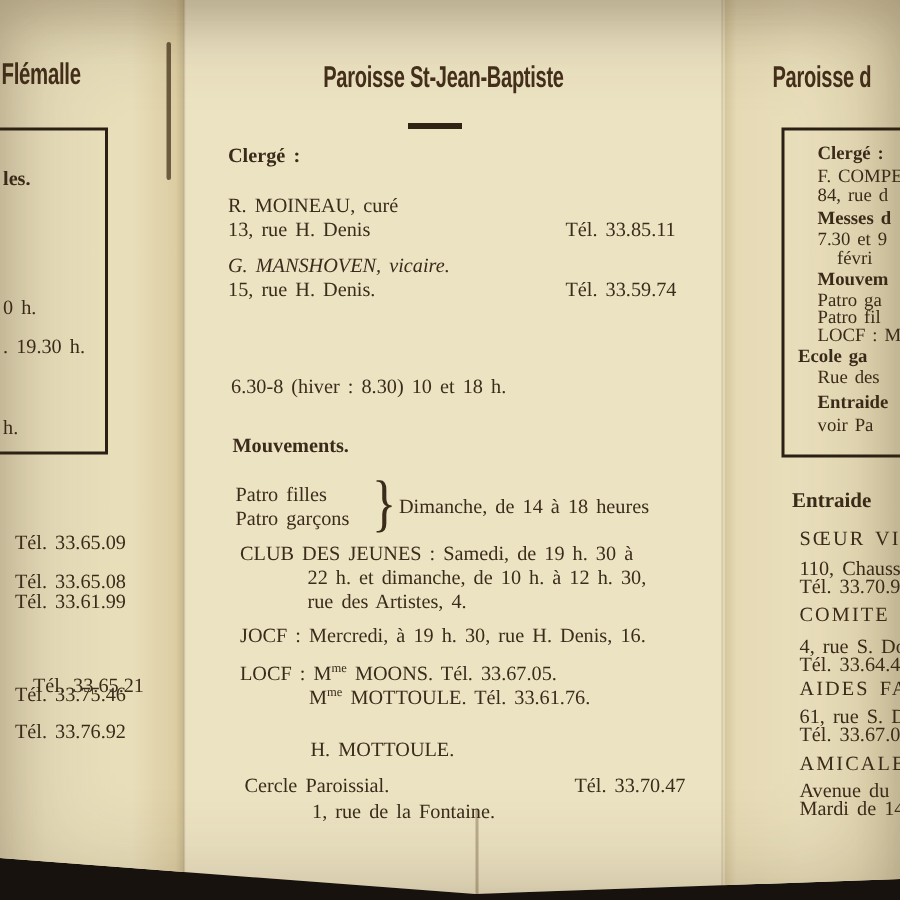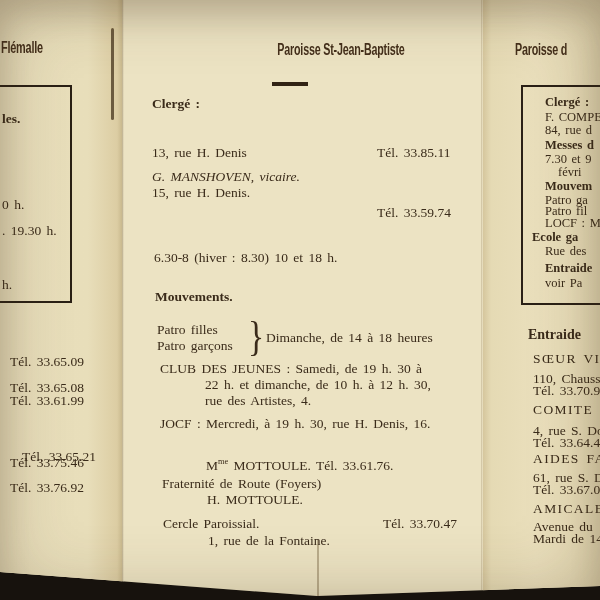--- a/index.html
+++ b/index.html
@@ -34,21 +34,21 @@
     background: rgba(110,90,55,.40); }
 
   .t { position:absolute; font-family:"Liberation Serif", serif; font-size:13.5px;
        color:var(--ink); white-space:pre; line-height:1.1; word-spacing:2px; }
   .b { font-weight:bold; }
   .small { font-size:12.5px; word-spacing:1.5px; }
   .caps { letter-spacing:1.4px; }
   sup { font-size:0.62em; vertical-align:super; letter-spacing:0; }
 
   .headline { position:absolute; font-family:"Liberation Sans", sans-serif; font-weight:bold;
-       font-size:16px; color:var(--title-ink); white-space:pre; line-height:1; }
+       font-size:20px; color:var(--title-ink); white-space:pre; line-height:1; }
   .headline .cond { display:inline-block; transform:scaleX(.67); transform-origin:left center; letter-spacing:-0.3px; }
   .headline.centered { left:156px; width:280px; text-align:center; }
   .headline.centered .cond { transform-origin:center; }
   .headline.flem .cond { transform:scaleX(.68); }
 
   .underline { position:absolute; background:var(--ink-strong); }
 
   .box { position:absolute; border:2.5px solid var(--border-ink); background:transparent; }
 
   .brace { position:absolute; font-family:"Liberation Serif", serif; font-size:42px;
@@ -75,50 +75,51 @@
     <div class="t" style="left:2px; top:212px;margin-top:12px;">. 19.30 h.</div>
     <div class="t" style="left:2px; top:278px;">h.</div>
 
     <div class="t" style="left:10px; top:355px;">Tél. 33.65.09</div>
     <div class="t" style="left:10px; top:381px;">Tél. 33.65.08</div>
     <div class="t" style="left:10px; top:394px;">Tél. 33.61.99</div>
     <div class="t" style="left:22px; top:406px;margin-top:44px;">Tél. 33.65.21</div>
     <div class="t" style="left:10px; top:456px;">Tél. 33.75.46</div>
     <div class="t" style="left:10px; top:481px;">Tél. 33.76.92</div>
 
-    <div class="headline centered" style="top:42px;text-align:right;"><span class="cond">Paroisse St-Jean-Baptiste</span></div>
+    <div class="headline centered" style="top:42px;"><span class="cond">Paroisse St-Jean-Baptiste</span></div>
     <div class="underline" style="left:272px; top:82px; width:36px; height:4px;"></div>
 
     <div class="t b" style="left:152px; top:97px;">Clergé :</div>
 
+    <div class="t" style="left:152px; top:130px;">R. MOINEAU, curé</div>
     <div class="t" style="left:152px; top:146px;">13, rue H. Denis</div>
     <div class="t" style="left:377px; top:146px;">Tél. 33.85.11</div>
 
     <div class="t" style="left:152px; top:170px;font-style:italic;">G. MANSHOVEN, vicaire.</div>
     <div class="t" style="left:152px; top:186px;">15, rue H. Denis.</div>
-    <div class="t" style="left:377px; top:186px;margin-top:20px;">Tél. 33.59.74</div>
+    <div class="t" style="left:377px; top:186px;">Tél. 33.59.74</div>
 
     <div class="t" style="left:154px; top:251px;">6.30-8 (hiver : 8.30) 10 et 18 h.</div>
 
     <div class="t b" style="left:155px; top:290px;">Mouvements.</div>
 
     <div class="t" style="left:157px; top:323px;">Patro filles</div>
     <div class="t" style="left:157px; top:339px;text-align:center;">Patro garçons</div>
     <div class="brace" style="left:246px; top:315px;">}</div>
     <div class="t" style="left:266px; top:331px;">Dimanche, de 14 à 18 heures</div>
 
     <div class="t" style="left:160px; top:362px;">CLUB DES JEUNES : Samedi, de 19 h. 30 à</div>
     <div class="t" style="left:205px; top:378px;">22 h. et dimanche, de 10 h. à 12 h. 30,</div>
     <div class="t" style="left:205px; top:394px;">rue des Artistes, 4.</div>
 
     <div class="t" style="left:160px; top:417px;">JOCF : Mercredi, à 19 h. 30, rue H. Denis, 16.</div>
 
+    <div class="t" style="left:160px; top:441px;"><span>LOCF : M</span><sup>me</sup><span> MOONS. Tél. 33.67.05.</span></div>
     <div class="t" style="left:206px; top:457px;"><span>M</span><sup>me</sup><span> MOTTOULE. Tél. 33.61.76.</span></div>
 
-    <div class="t" style="left:162px; top:477px;">Fraternité de Route (Foyers)</div>
     <div class="t" style="left:207px; top:493px;">H. MOTTOULE.</div>
 
     <div class="t" style="left:163px; top:517px;">Cercle Paroissial.</div>
     <div class="t" style="left:383px; top:517px;">Tél. 33.70.47</div>
     <div class="t" style="left:208px; top:534px;">1, rue de la Fontaine.</div>
 
     <div class="headline" style="left:515px; top:42px;"><span class="cond">Paroisse d</span></div>
 
     <div class="box" style="left:521px; top:85px; width:95px; height:220px;"></div>
 

